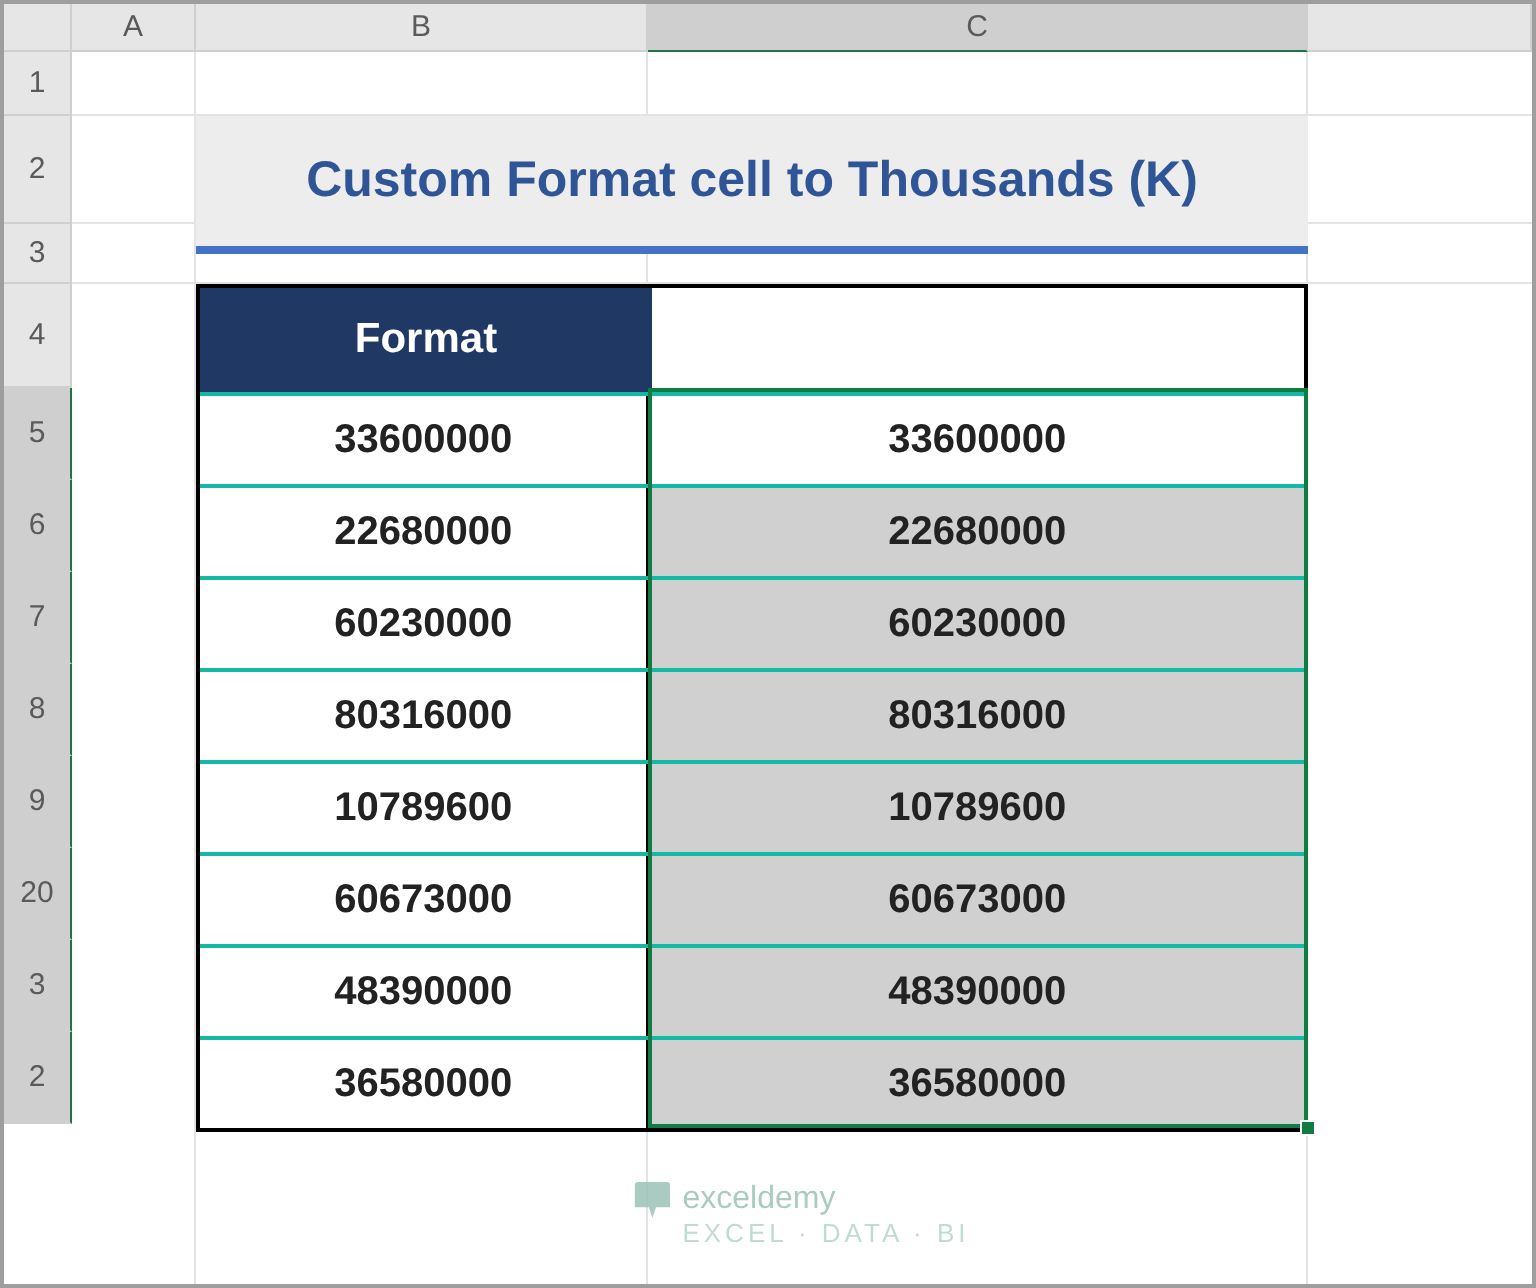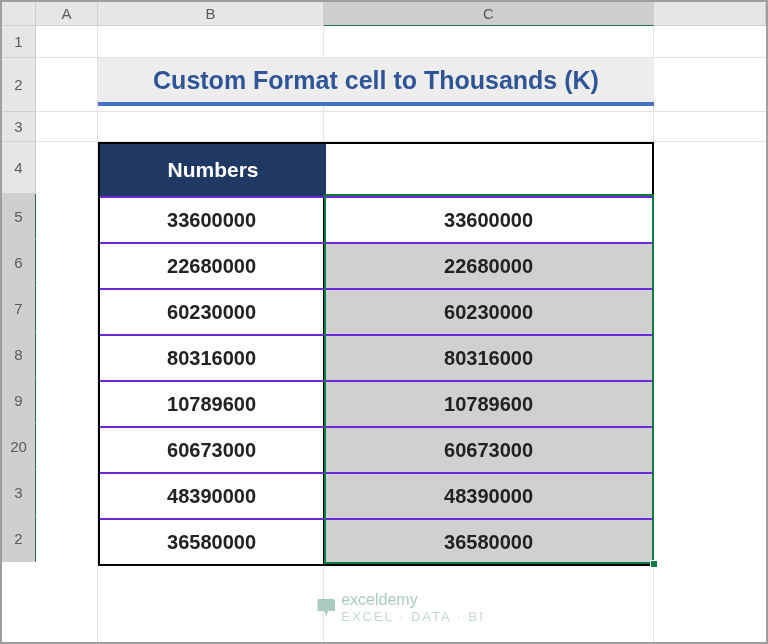--- a/index.html
+++ b/index.html
@@ -70,21 +70,21 @@
   }
   
   .bgcolA { position:absolute; top:0; left:0; width:62px; bottom:0; border-right:1px solid #e3e3e3; }
   .bgcolB { position:absolute; top:0; left:62px; width:226px; bottom:0; border-right:1px solid #e3e3e3; }
   .bgcolC { position:absolute; top:0; left:288px; width:330px; bottom:0; border-right:1px solid #e3e3e3; }
   .bgrow { position:absolute; left:0; right:0; border-bottom:1px solid #e3e3e3; }
 
   .title-cell {
     position: absolute;
     left: 62px; top: 32px;
-    width: 556px; height: 48px;
+    width: 556px; height: 69px;
     background: #ededed;
     border-bottom: 4px solid #4472c4;
     display: flex; align-items: center; justify-content: center;
     color: #2f5597;
     font-weight: 700;
     font-size: 25px;
   }
   .data-table {
     position: absolute;
     left: 62px; top: 116px;
@@ -94,21 +94,21 @@
   .hdr-row { display: flex; height: 52px; }
   .hdr-cell {
     background: #203864;
     color: #fff;
     font-weight: 700;
     font-size: 21px;
     display: flex; align-items: center; justify-content: center;
     border-right: 2px solid #000;
   }
   .hdr-cell:last-child { border-right: none; }
-  .data-row { display: flex; height: 46px; border-top: 2px solid #6d28d9; }
+  .data-row { display: flex; height: 46px; border-top: 2px solid #14b8a6; }
   .data-cell {
     font-size: 20px;
     font-weight: 700;
     color: #222;
     display: flex; align-items: center; justify-content: center;
     border-right: 2px solid #000;
     background: #fff;
   }
   .data-cell:last-child { border-right: none; }
   .cB { width: 226px; }
@@ -123,21 +123,21 @@
   .fill-handle {
     position: absolute;
     width: 8px; height: 8px;
     background: #107c41;
     border: 1px solid #fff;
   }
   .watermark {
     position: absolute;
     bottom: 18px; left: 50%;
     transform: translateX(-50%);
-    display: flex; align-items: center; gap: 6px;
+    display: flex; gap: 6px;
     color: #9cc3b8;
     font-size: 16px;
     opacity: 0.85;
   }
   .wm-icon {
     width: 18px; height: 18px;
     background: #9cc3b8;
     clip-path: polygon(0 0, 100% 0, 100% 70%, 60% 70%, 50% 100%, 40% 70%, 0 70%);
     border-radius: 2px;
   }
@@ -176,21 +176,21 @@
     <div class="bgcolB"></div>
     <div class="bgcolC"></div>
     <div class="bgrow" style="top:31px"></div>
     <div class="bgrow" style="top:85px"></div>
     <div class="bgrow" style="top:115px"></div>
 
     <div class="title-cell">Custom Format cell to Thousands (K)</div>
 
     <div class="data-table">
       <div class="hdr-row">
-        <div class="hdr-cell cB">Numbers</div>
+        <div class="hdr-cell cB">Format</div>
       </div>
       <div class="data-row">
         <div class="data-cell cB">33600000</div>
         <div class="data-cell cC">33600000</div>
       </div>
       <div class="data-row">
         <div class="data-cell cB">22680000</div>
         <div class="data-cell cC sel-bg">22680000</div>
       </div>
       <div class="data-row">

